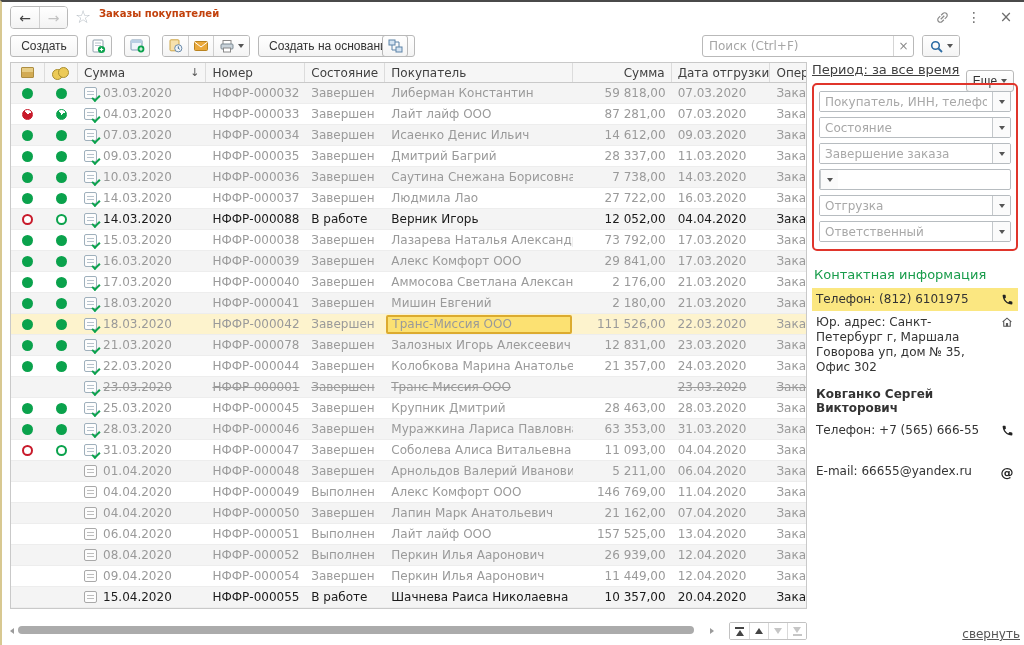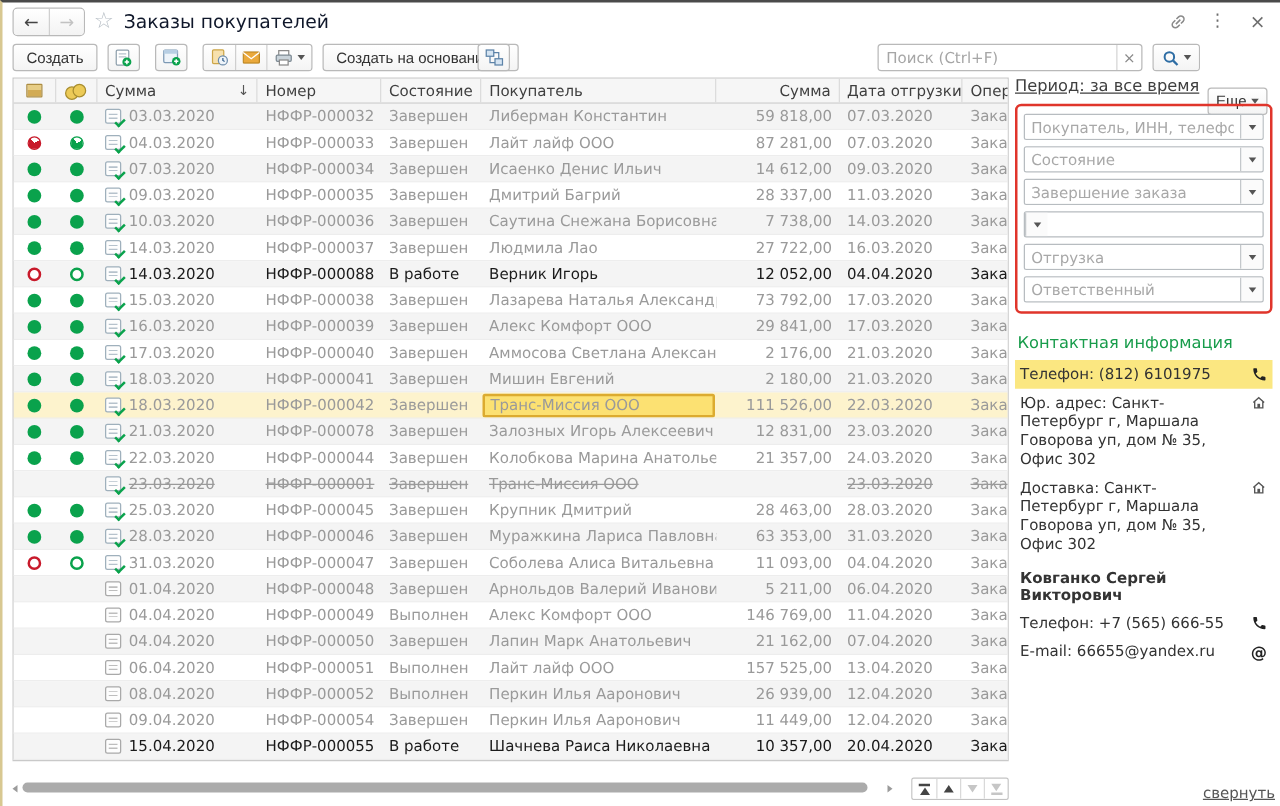--- a/index.html
+++ b/index.html
@@ -8,21 +8,21 @@
     position:relative; width:1024px; height:645px; background:#fff;
     font-family:"DejaVu Sans","Liberation Sans",sans-serif; font-size:12px; color:#333;
     overflow:hidden; border-top:2px solid #4a4a4a; border-left:2px solid #d8c891;
   }
   
   .titlebar { position:absolute; left:0; top:0; width:100%; height:30px; }
   .navgroup { position:absolute; left:8px; top:4px; display:flex; border:1px solid #b9b9b9; border-radius:4px; overflow:hidden; background:#fff; }
   .navbtn { width:28px; height:21px; display:flex; align-items:center; justify-content:center; font-size:14px; color:#444; background:linear-gradient(#fff,#f3f3f3); cursor:pointer; }
   .navbtn + .navbtn { border-left:1px solid #d0d0d0; color:#c2c2c2; }
   .star { position:absolute; left:73px; top:4px; font-size:18px; color:#b9c0c7; }
-  .pagetitle { position:absolute; left:97px; top:6px; font-size:15px; font-weight:400; color:#0f172a; }
+  .pagetitle { position:absolute; left:97px; top:6px; font-size:10px; font-weight:700; color:#c2410c; }
   .winicons { position:absolute; right:10px; top:7px; display:flex; gap:16px; align-items:center; color:#767676; }
   .winicons .ic { width:16px; height:16px; display:flex; align-items:center; justify-content:center; cursor:pointer; }
   
   .toolbar { position:absolute; left:0; top:30px; width:100%; height:28px; }
   .btn { height:22px; background:linear-gradient(#fff,#f4f4f4); border:1px solid #b9b9b9; border-radius:3px; font-size:12px; color:#333; display:inline-flex; align-items:center; justify-content:center; padding:0 10px; cursor:pointer; }
   .iconbtn { width:26px; padding:0; }
   .btngroup { display:inline-flex; border:1px solid #b9b9b9; border-radius:3px; overflow:hidden; }
   .btngroup .seg { width:25px; height:20px; display:flex; align-items:center; justify-content:center; background:linear-gradient(#fff,#f4f4f4); cursor:pointer; }
   .btngroup .seg + .seg { border-left:1px solid #cfcfcf; }
   .caret { width:0; height:0; border-left:3px solid transparent; border-right:3px solid transparent; border-top:4px solid #555; display:inline-block; margin-left:4px; }
@@ -1051,41 +1051,32 @@
     <div class="c-item">
       <span class="ctxt">Юр. адрес: Санкт-Петербург г, Маршала Говорова уп, дом № 35, Офис 302</span>
       <span class="cic">
         <svg width="14" height="13" viewBox="0 0 24 24">
             <path fill="none" stroke="#555" stroke-width="2" d="M4 11L12 4l8 7M6 10v9h12v-9"></path>
             <rect x="10" y="13" width="4" height="6" fill="#555"></rect>
           </svg>
       </span>
     </div>
 
-    <div class="c-item">
-      <span class="ctxt">Доставка: Санкт-Петербург г, Маршала Говорова уп, дом № 35, Офис 302</span>
-      <span class="cic">
-        <svg width="14" height="13" viewBox="0 0 24 24">
-            <path fill="none" stroke="#555" stroke-width="2" d="M4 11L12 4l8 7M6 10v9h12v-9"></path>
-            <rect x="10" y="13" width="4" height="6" fill="#555"></rect>
-          </svg>
-      </span>
-    </div>
 
     <div class="c-name">Ковганко Сергей Викторович</div>
 
     <div class="c-item">
       <span class="ctxt">Телефон: +7 (565) 666-55</span>
       <span class="cic">
         <svg width="13" height="13" viewBox="0 0 24 24">
             <path fill="#222" d="M6.62 10.79c1.44 2.83 3.76 5.14 6.59 6.59l2.2-2.2c.27-.27.67-.36 1.02-.24 1.12.37 2.33.57 3.57.57.55 0 1 .45 1 1V20c0 .55-.45 1-1 1-9.39 0-17-7.61-17-17 0-.55.45-1 1-1h3.5c.55 0 1 .45 1 1 0 1.25.2 2.45.57 3.57.11.35.03.74-.24 1.02l-2.21 2.2z"></path>
           </svg>
       </span>
     </div>
 
-    <div class="c-item" style="margin-top:0;">
+    <div class="c-item" style="margin-top:18px;">
       <span class="ctxt">E-mail: 66655@yandex.ru</span>
       <span class="cic" style="font-weight:bold;font-size:13px;color:#222;">@</span>
     </div>
   </div>
 
   <span class="collapse">свернуть</span>
 </div>
 
 </body></html>

